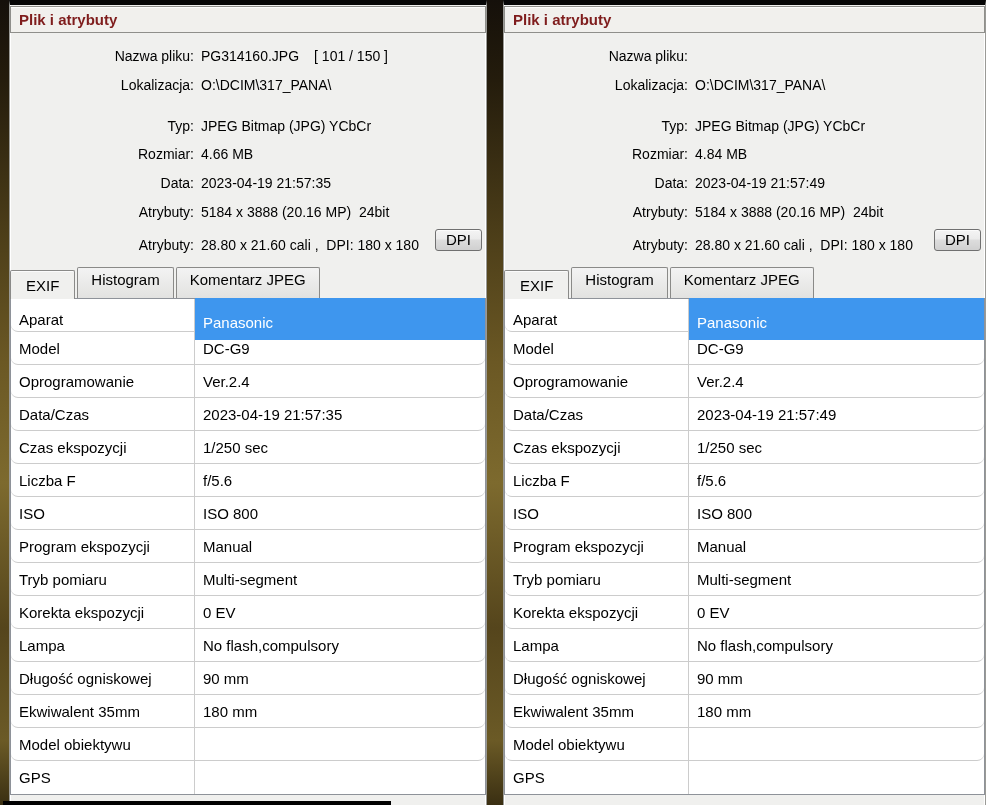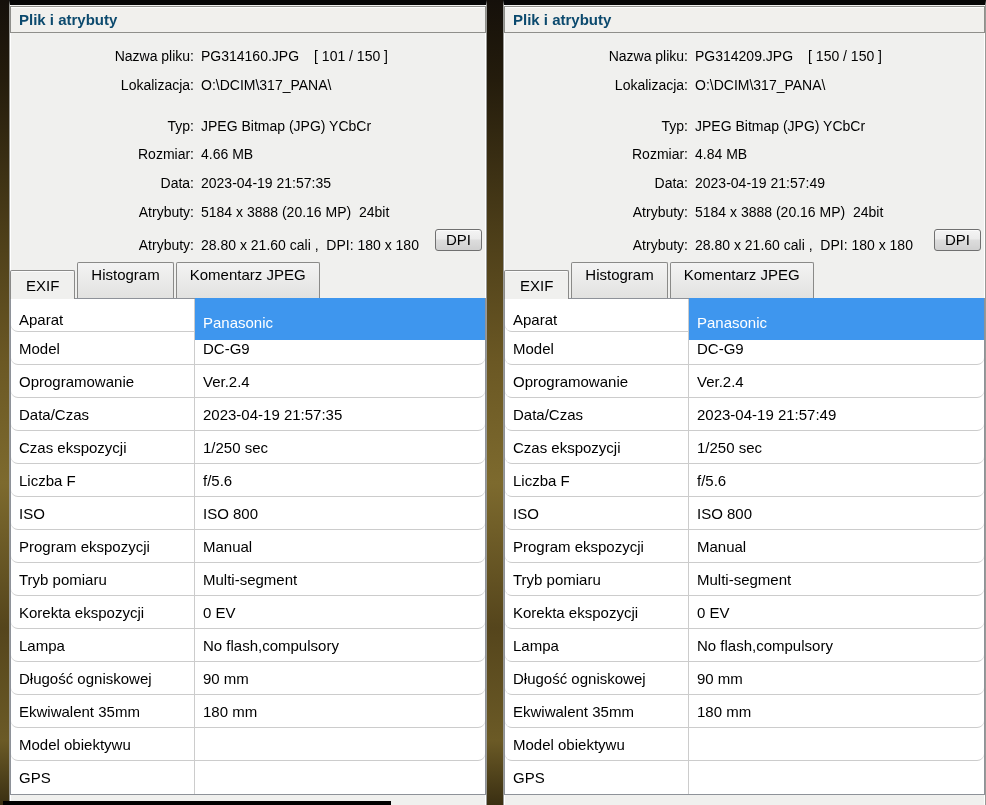--- a/index.html
+++ b/index.html
@@ -20,40 +20,40 @@
     box-sizing:border-box; background:#f0f0ee;
     border-top:5px solid #060606;
     border-left:1px solid #9a9a96; border-right:1px solid #9a9a96;
     box-shadow:inset 1px 0 0 #ffffff, inset -1px 0 0 #ffffff;
     display:flex; flex-direction:column;
   }
   .header-bar {
     height:27px; box-sizing:border-box; margin:1px 0 0 0;
     border:1px solid #8f8f8b; background:#f1f0ed;
     box-shadow:inset 0 1px 0 #fdfdfd;
-    font-size:15px; font-weight:bold; color:#0c4a6e;
+    font-size:15px; font-weight:bold; color:#7f1d1d;
     line-height:25px; padding-left:8px;
   }
   .info { position:relative; padding-top:12px; }
   .info-line { display:grid; grid-template-columns:184px 1fr; column-gap:7px;
     font-size:14px; color:#000; line-height:22px; }
   .info-label { text-align:right; white-space:pre; }
   .info-value { white-space:pre; }
   .m7 { margin-top:7px; } .m19 { margin-top:19px; } .m6 { margin-top:6px; } .m11 { margin-top:11px; }
   .counter { margin-left:15px; white-space:pre; }
   .dpi-btn {
     position:absolute; right:4px; top:196px;
     font-family:"Liberation Sans", sans-serif; font-size:15px; color:#000;
     padding:1px 10px 2px 10px; border:1px solid #707070; border-radius:3px;
     background:linear-gradient(180deg,#f4f4f4 0%,#ebebeb 45%,#dddddd 50%,#d0d0d0 100%);
     box-shadow:inset 0 1px 0 #fbfbfb; cursor:pointer;
   }
   .tabs { display:flex; align-items:flex-end; height:29px; margin-top:13px; position:relative; z-index:2; }
   .tab {
-    box-sizing:border-box; height:36px; line-height:23px; padding:0 13px; margin-right:2px;
+    box-sizing:border-box; height:31px; line-height:23px; padding:0 13px; margin-right:2px;
     font-size:15px; color:#000; background:linear-gradient(180deg,#f3f3f3,#e2e2e0);
     border:1px solid #8a8a88; border-bottom:none; border-radius:2px 2px 0 0; cursor:pointer;
   }
   .tab.active {
     height:29px; line-height:29px; padding:0 15px; background:#f0f0ee;
     box-shadow:inset 0 1px 0 #fbfbfb; position:relative; top:1px;
   }
   .exif-table {
     flex:0 0 auto; margin:0; box-sizing:border-box;
     border:1px solid #8e9299; background:#ffffff;
@@ -193,21 +193,20 @@
 </div>
 
 <div class="half half-right">
   <div class="panel">
     <div class="header-bar">
       <span>Plik i atrybuty</span>
     </div>
     <div class="info">
       <div class="info-line">
         <span class="info-label">Nazwa pliku:</span>
-        <span class="info-value"><span>PG314209.JPG</span><span class="counter">[ 150 / 150 ]</span></span>
       </div>
       <div class="info-line m7">
         <span class="info-label">Lokalizacja:</span>
         <span class="info-value">O:\DCIM\317_PANA\</span>
       </div>
       <div class="info-line m19">
         <span class="info-label">Typ:</span>
         <span class="info-value">JPEG Bitmap (JPG) YCbCr</span>
       </div>
       <div class="info-line m6">

